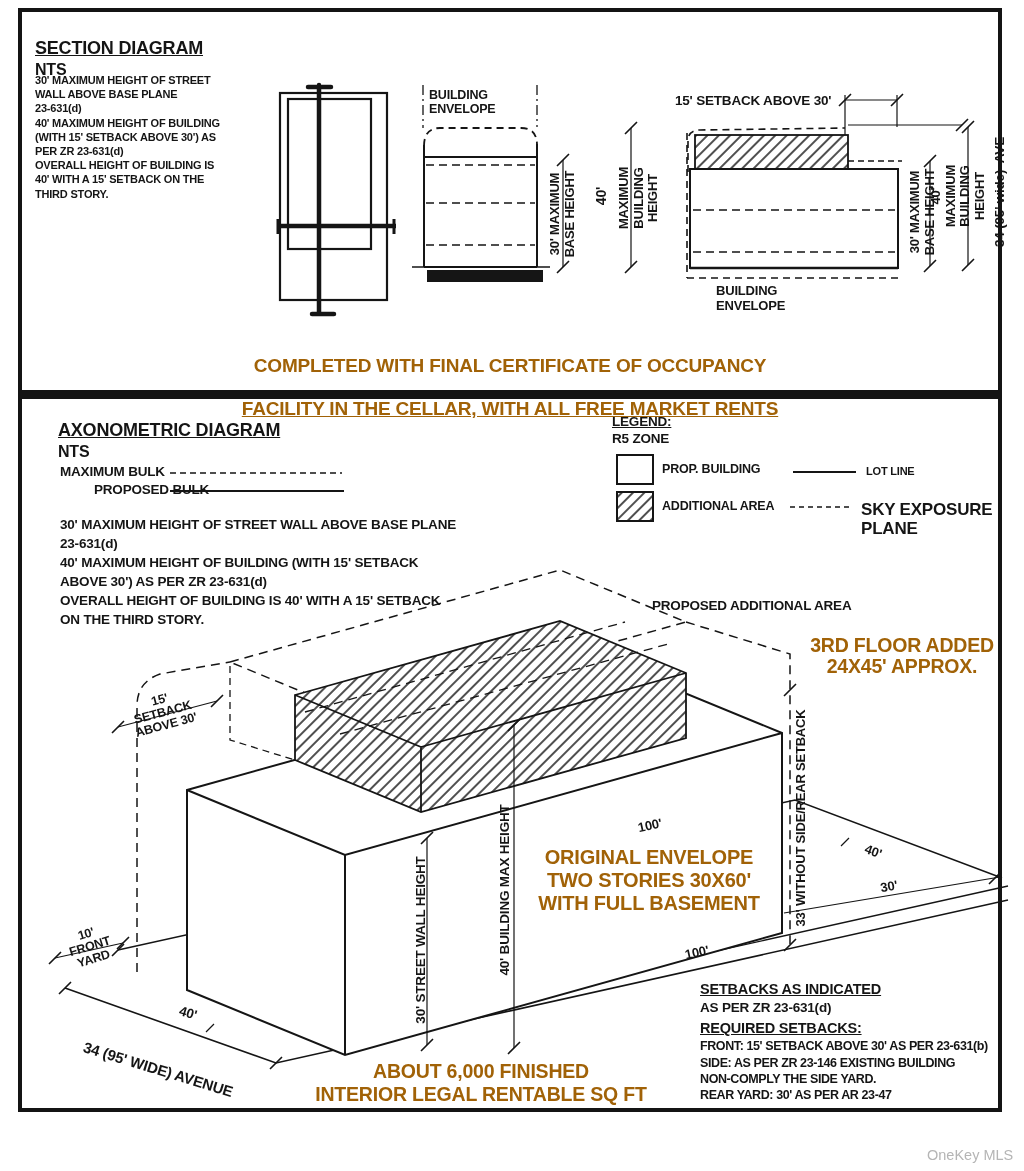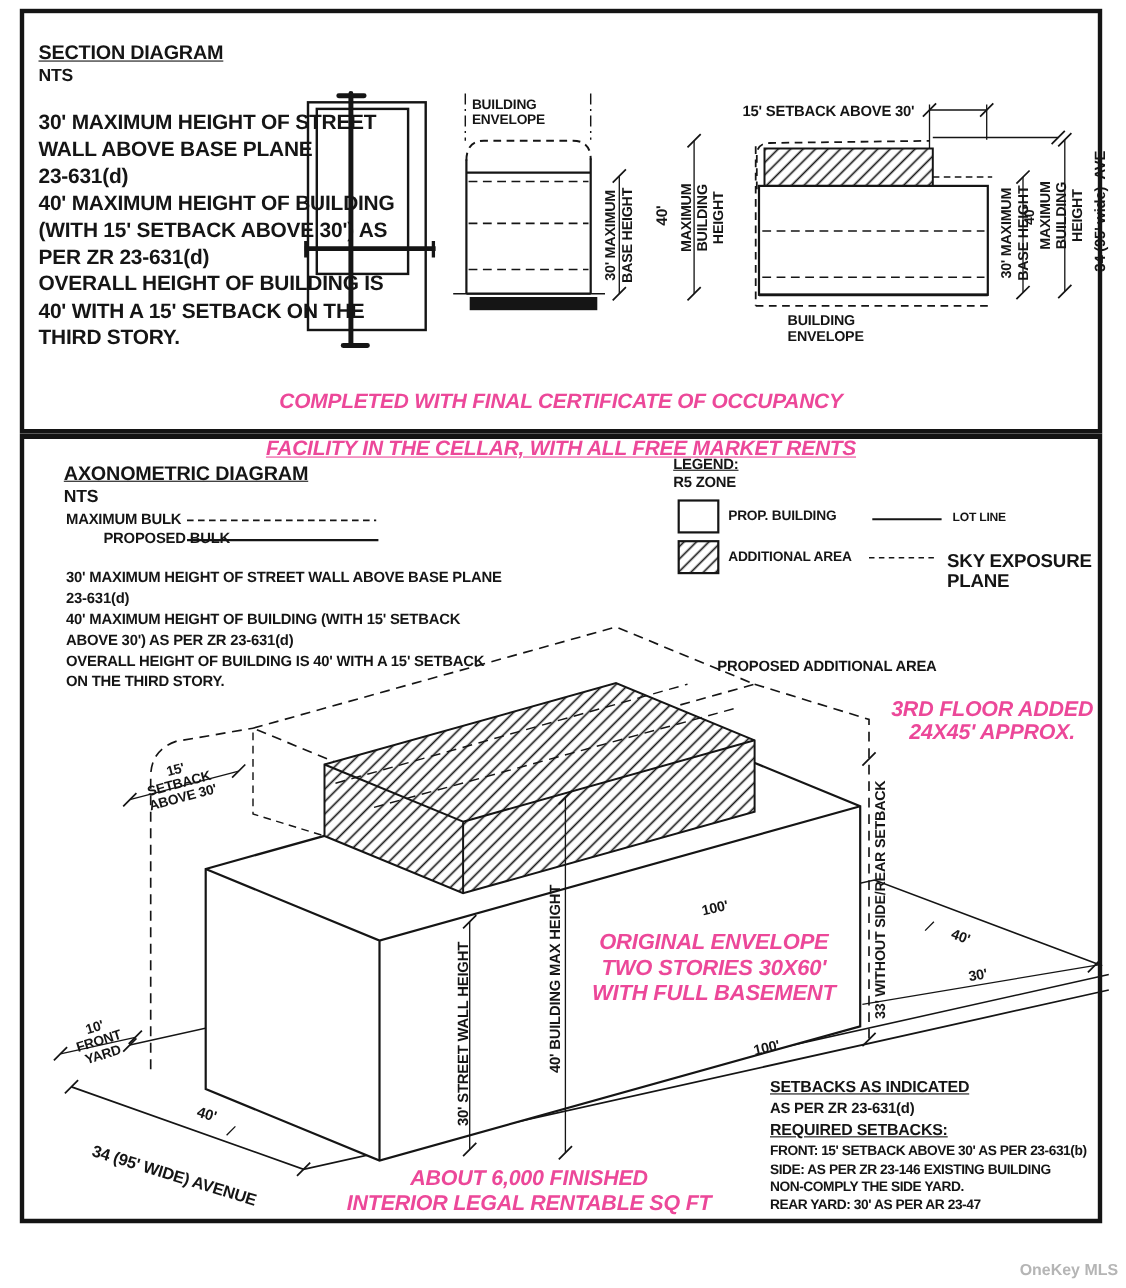--- a/index.html
+++ b/index.html
@@ -5,23 +5,23 @@
   html,body{margin:0;padding:0;background:#ffffff;}
   body{width:1024px;height:1171px;position:relative;overflow:hidden;
        font-family:"Liberation Sans","DejaVu Sans",sans-serif;color:#151515;}
   *{box-sizing:border-box;}
   .frame{position:absolute;border:4px solid #141414;background:transparent;}
   #linework{position:absolute;left:0;top:0;z-index:1;}
   .lbl{position:absolute;z-index:2;font-weight:bold;color:#151515;
        white-space:pre-line;line-height:1.12;letter-spacing:-0.2px;}
   .ctr{transform:translate(-50%,-50%);text-align:center;}
   .rot90{transform:translate(-50%,-50%) rotate(-90deg);text-align:center;}
-  .red{color:#ec4899;font-style:italic;}
+  .red{color:#a16207;}
   .ul{text-decoration:underline;}
-  .wm{position:absolute;z-index:2;color:#b5b5b5;font-weight:bold;}
+  .wm{position:absolute;z-index:2;color:#b5b5b5;font-weight:normal;}
 </style>
 </head>
 <body>
 
 <div class="frame" style="left:18px;top:8px;width:984px;height:386px;"></div>
 <div class="frame" style="left:18px;top:394px;width:984px;height:718px;border-top-width:5px;"></div>
 
 <svg id="linework" width="1024" height="1171" viewBox="0 0 1024 1171">
   <defs>
     <pattern id="hh" width="8" height="8" patternUnits="userSpaceOnUse" patternTransform="rotate(-45)">
@@ -107,21 +107,21 @@
     <path d="M427,838 L427,1045 M514,725 L514,1048" stroke-width="1.2"></path>
     <path d="M421,844 L433,832 M421,1051 L433,1039 M508,731 L520,719 M508,1054 L520,1042" stroke-width="1.6"></path>
     <path d="M784,696 L796,684 M784,951 L796,939" stroke-width="1.6"></path>
     <path d="M118,727 L217,701" stroke-width="1.1"></path>
     <path d="M112,733 L124,721 M211,707 L223,695" stroke-width="1.6"></path>
   </g>
 </svg>
 
 <div class="lbl ul" style="left:35px;top:38px;font-size:18px;">SECTION DIAGRAM</div>
 <div class="lbl" style="left:35px;top:61px;font-size:16px;">NTS</div>
-<div class="lbl" style="left:35px;top:100px;font-size:19px;line-height:1.29;">30' MAXIMUM HEIGHT OF STREET
+<div class="lbl" style="left:35px;top:73px;font-size:11px;line-height:1.29;">30' MAXIMUM HEIGHT OF STREET
 WALL ABOVE BASE PLANE
 23-631(d)
 40' MAXIMUM HEIGHT OF BUILDING
 (WITH 15' SETBACK ABOVE 30') AS
 PER ZR 23-631(d)
 OVERALL HEIGHT OF BUILDING IS
 40' WITH A 15' SETBACK ON THE
 THIRD STORY.</div>
 
 <div class="lbl" style="left:429px;top:88px;font-size:12.5px;">BUILDING

